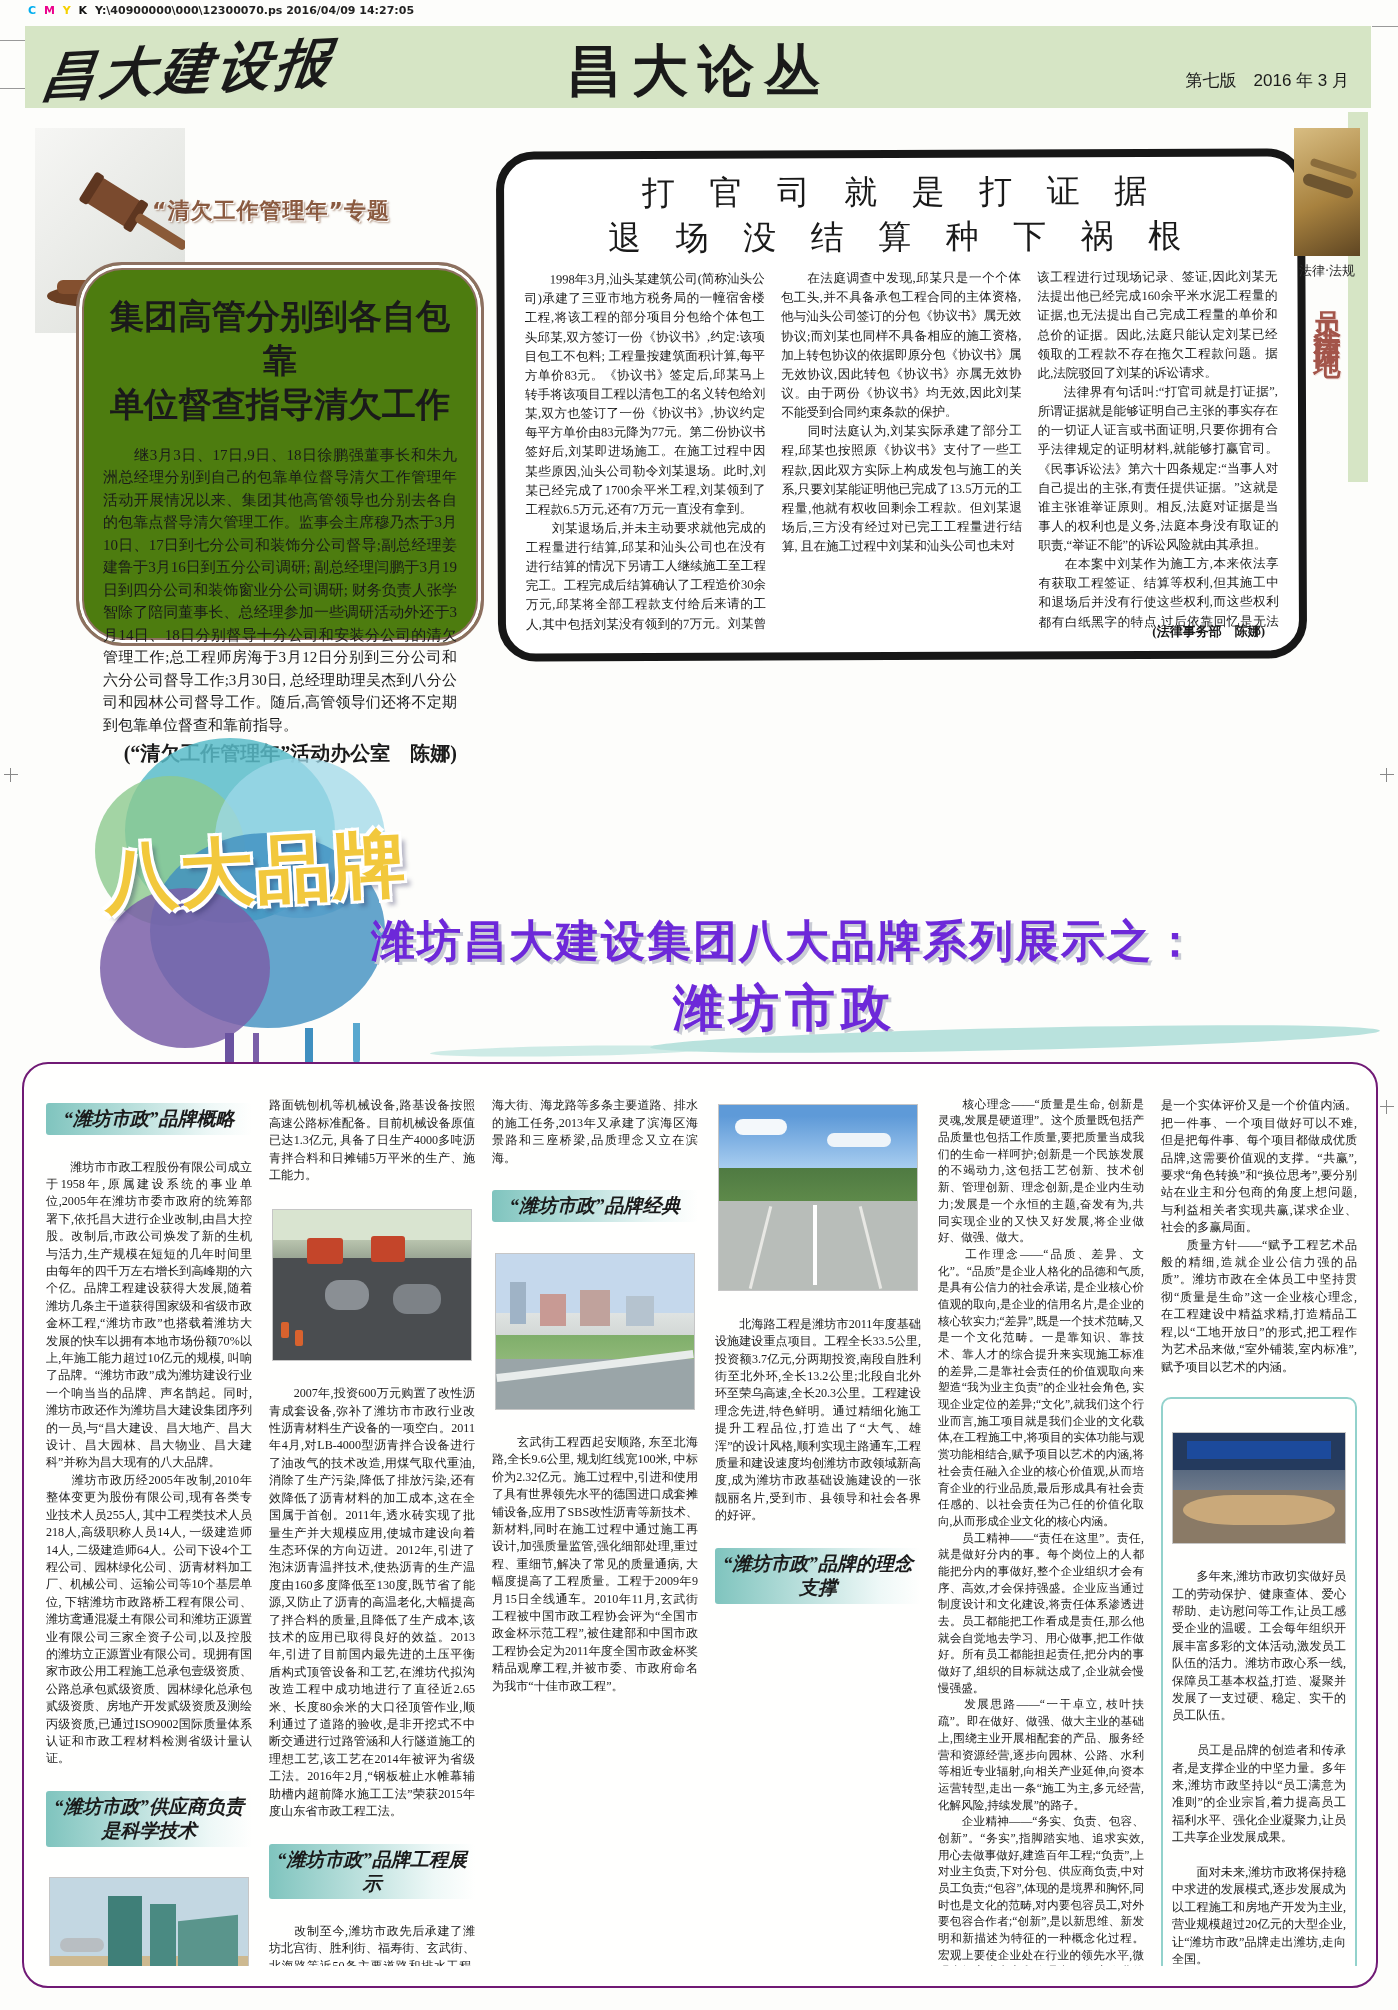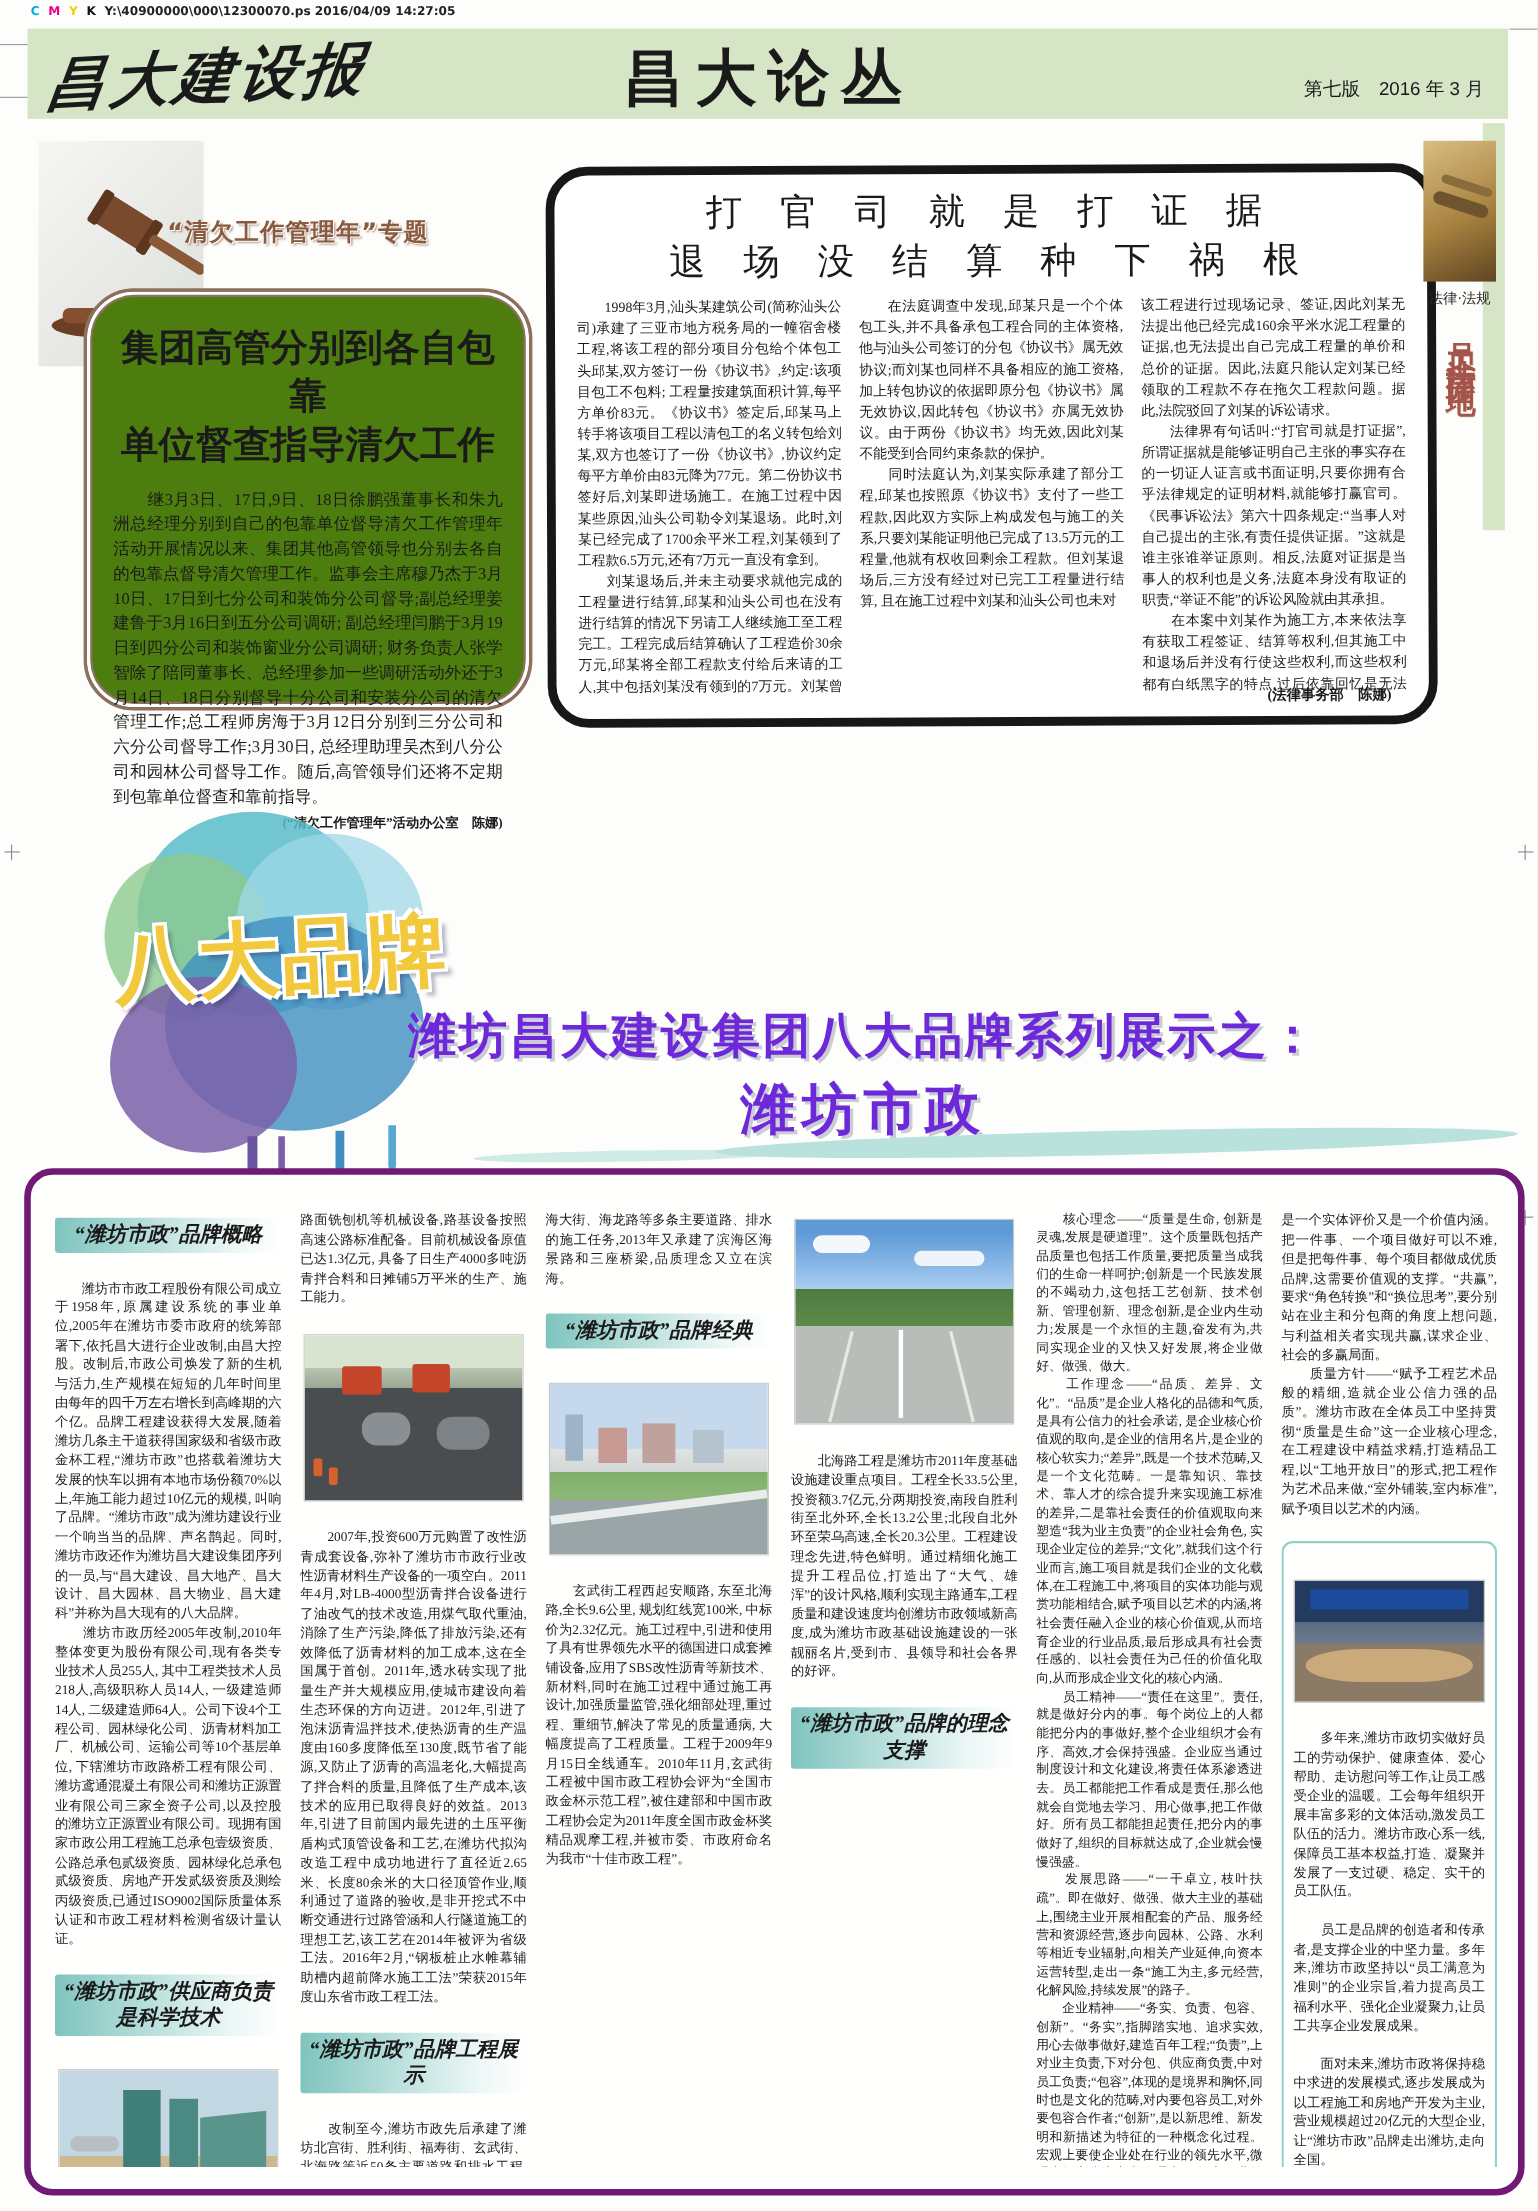--- a/index.html
+++ b/index.html
@@ -26,21 +26,21 @@
   
   #gavel-area{left:35px;top:128px;width:150px;height:205px;
       background:linear-gradient(135deg,#f6f6f4,#e4e6e2 70%,#dadcd8);}
   #qq-badge{left:152px;top:196px;font-size:22px;font-weight:bold;color:#8a5a40;
       font-family:"DejaVu Sans",sans-serif;letter-spacing:1px;
       text-shadow:1px 1px 0 #fff,2px 2px 2px rgba(110,60,30,.55);}
   #qq-box{left:76px;top:262px;width:402px;height:378px;border:3px solid #8d7060;border-radius:46px;
       box-shadow:inset 0 0 0 3px #fff,inset 0 0 0 5px #8d7060;background:#4d7c0f;}
   #qq-headline{margin:30px 18px 0;text-align:center;font-size:34px;font-weight:bold;line-height:1.3;}
   #qq-body{margin:16px 24px 0;font-size:15px;line-height:1.5;text-align:justify;white-space:pre-line;}
-  #qq-sign{margin:4px 24px 0;text-align:right;font-weight:bold;font-size:12px;}
+  #qq-sign{margin:4px 24px 0;text-align:right;font-weight:bold;font-size:20px;}
   
   #legal-box{left:497px;top:150px;width:793px;height:494px;border:8px solid #171717;
       border-radius:38px;transform:rotate(-.25deg);background:#fff;}
   #legal-h1,#legal-h2{text-align:center;font-family:"DejaVu Sans",sans-serif;font-weight:500;
       font-size:33px;letter-spacing:12px;line-height:1.35;}
   #legal-h1{margin-top:12px;}
   #legal-cols{display:flex;gap:16px;padding:10px 20px 0;}
   .lcol{flex:1;font-size:12.6px;line-height:1.52;text-align:justify;white-space:pre-line;
       height:360px;overflow:hidden;}
   #legal-sign{right:34px;bottom:10px;font-weight:bold;font-size:13px;}
@@ -60,21 +60,21 @@
   .drip{position:absolute;border-radius:0 0 6px 6px;}
   #bubble-text{left:104px;top:822px;font-size:74px;font-weight:900;color:#f2c83c;
       font-family:"DejaVu Sans",sans-serif;letter-spacing:2px;transform:rotate(-3deg);
       text-shadow:-3px -3px 0 #fff,3px -3px 0 #fff,-3px 3px 0 #fff,3px 3px 0 #fff,6px 6px 4px rgba(40,40,90,.35);}
   #series{left:370px;top:912px;width:830px;text-align:center;color:#6d28d9;font-weight:900;
       font-family:"DejaVu Sans",sans-serif;}
   #series-l1{font-size:44px;letter-spacing:2px;text-shadow:3px 3px 0 #c9ccd4;}
   #series-l2{font-size:50px;margin-top:4px;letter-spacing:6px;text-shadow:3px 3px 0 #c9ccd4;}
   .swoosh{position:absolute;background:#b9e2dd;border-radius:50%;}
   
-  #bsec{left:22px;top:1062px;width:1352px;height:922px;border:6px solid #701a75;border-radius:26px;background:#fffffe;}
+  #bsec{left:22px;top:1062px;width:1352px;height:922px;border:2px solid #701a75;border-radius:26px;background:#fffffe;}
   .bcol{position:absolute;top:16px;width:206px;height:886px;overflow:hidden;
       font-size:12.1px;line-height:1.44;text-align:justify;white-space:pre-line;}
   .bhead{font-size:19px;font-weight:bold;font-style:italic;text-align:center;line-height:1.25;
       padding:4px 2px;margin:6px 0;border-radius:3px;white-space:pre-line;
       background:linear-gradient(90deg,#7fc4be,#eef8f7 80%,rgba(255,255,255,0));}
   .photo{position:relative;margin:7px auto;width:198px;border:1px solid #c6c6c6;overflow:hidden;}
   .pshape{position:absolute;}
   #empbox{border:2px solid #93d2cc;border-radius:10px;padding:8px 9px;margin-top:4px;}
   #emp-title{color:#a3352c;font-size:19px;font-weight:bold;text-align:center;line-height:1.3;
       font-family:"DejaVu Sans",sans-serif;white-space:pre-line;margin:2px 0 4px;}

